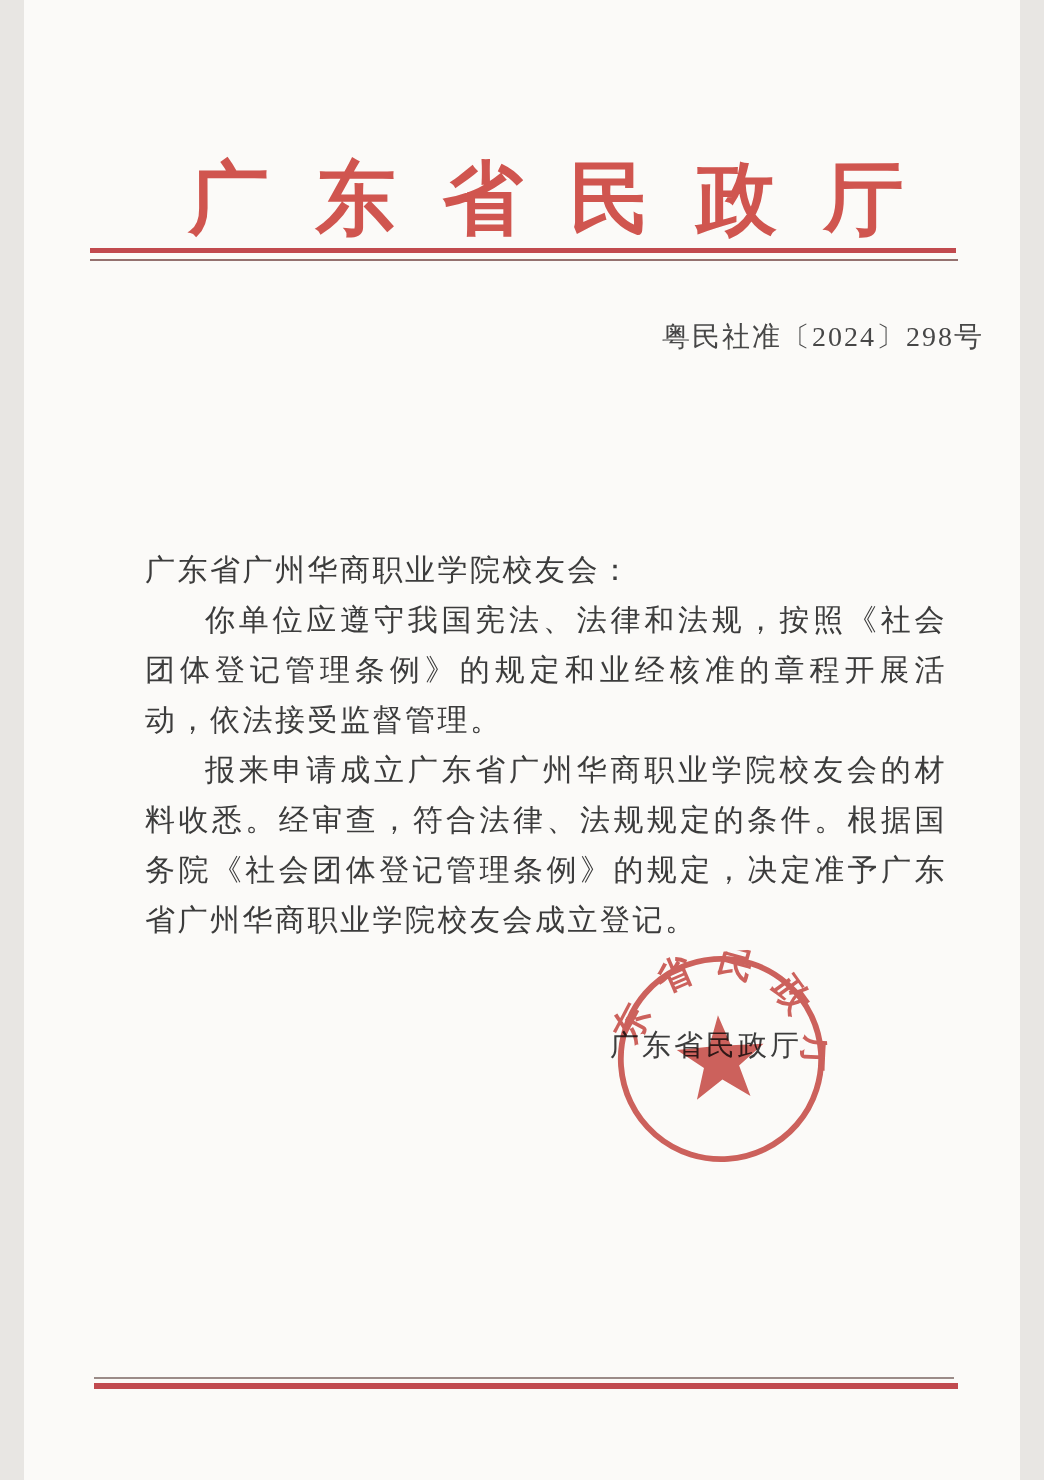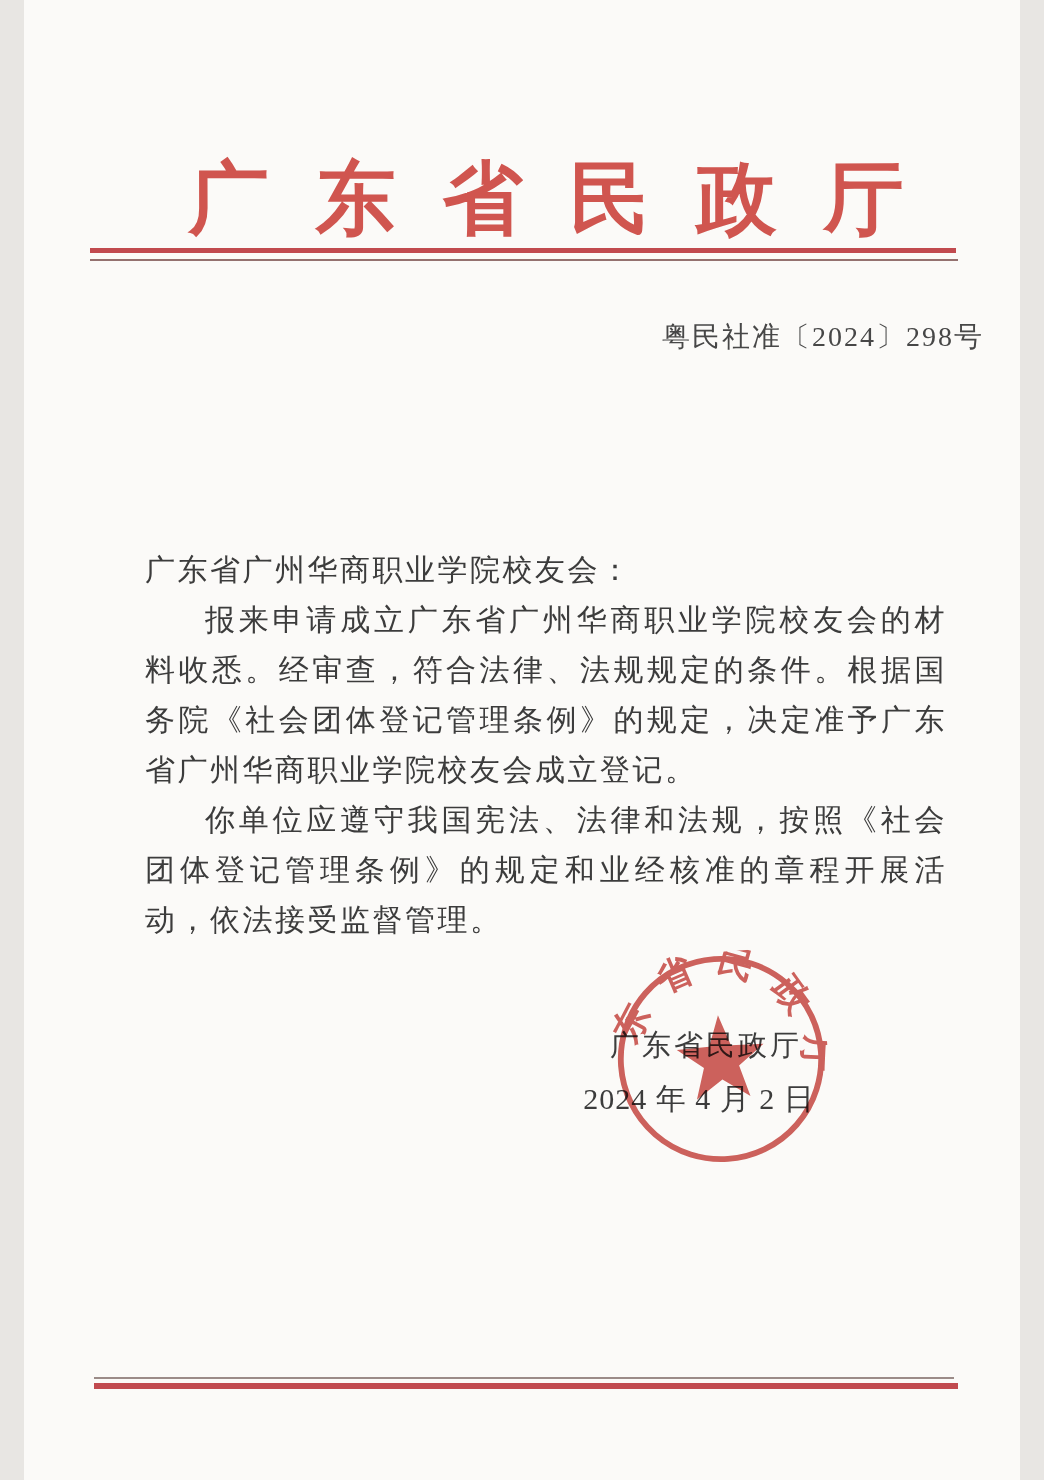--- a/index.html
+++ b/index.html
@@ -87,27 +87,26 @@
   <div class="letterhead">广东省民政厅</div>
 
   <div class="rule rule-top-thick"></div>
   <div class="rule rule-top-thin"></div>
 
   <div class="doc-number">粤民社准〔2024〕298号</div>
 
 
   <div class="body-text">
     <p class="salutation">广东省广州华商职业学院校友会：</p>
+    <p class="para">你单位应遵守我国宪法、法律和法规，按照《社会团体登记管理条例》的规定和业经核准的章程开展活动，依法接受监督管理。</p>
     <p class="para">报来申请成立广东省广州华商职业学院校友会的材料收悉。经审查，符合法律、法规规定的条件。根据国务院《社会团体登记管理条例》的规定，决定准予广东省广州华商职业学院校友会成立登记。</p>
-    <p class="para">你单位应遵守我国宪法、法律和法规，按照《社会团体登记管理条例》的规定和业经核准的章程开展活动，依法接受监督管理。</p>
   </div>
 
   <div class="sig-agency">广东省民政厅</div>
 
-  <div class="sig-date">2024 年 4 月 2 日</div>
 
   <svg class="seal" viewBox="0 0 220 220" aria-hidden="true">
     <defs>
       <path id="sealArc" d="M 24,110 A 86,86 0 1,1 196,110 A 86,86 0 1,1 24,110" fill="none"></path>
     </defs>
     <circle class="seal-ring" cx="110" cy="110" r="103"></circle>
     <polygon class="seal-star" points="110,65 121.2,96.6 154.7,97.5 128.1,117.9 137.6,150 110,131 82.4,150 91.9,117.9 65.3,97.5 98.8,96.6"></polygon>
     <text>
       <textPath href="#sealArc" startOffset="25%" text-anchor="middle">广东省民政厅</textPath>
     </text>

